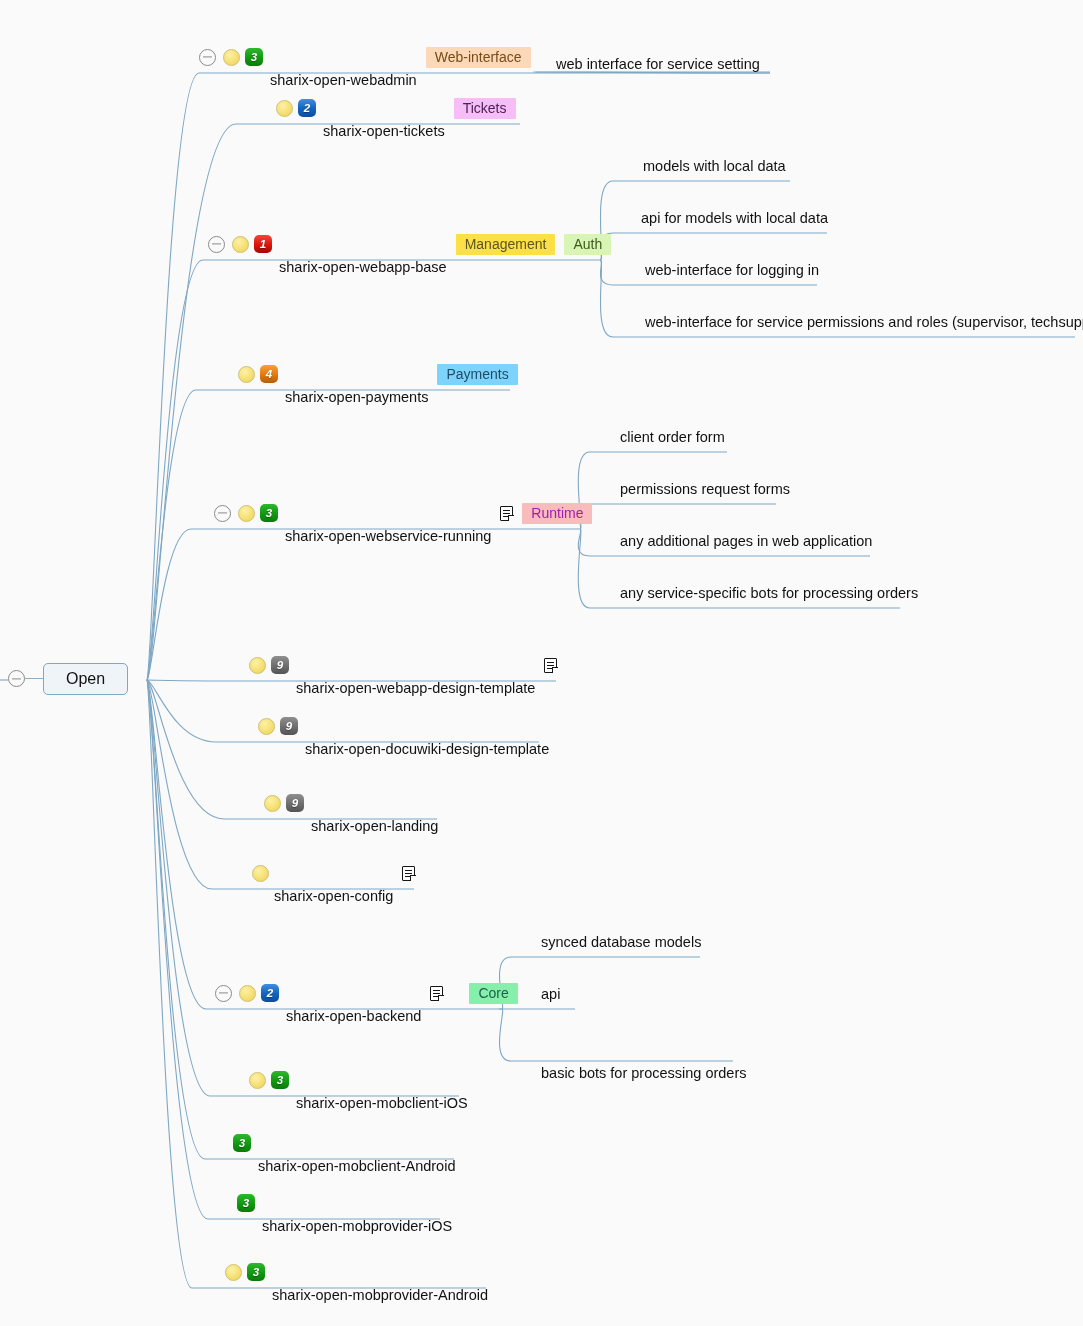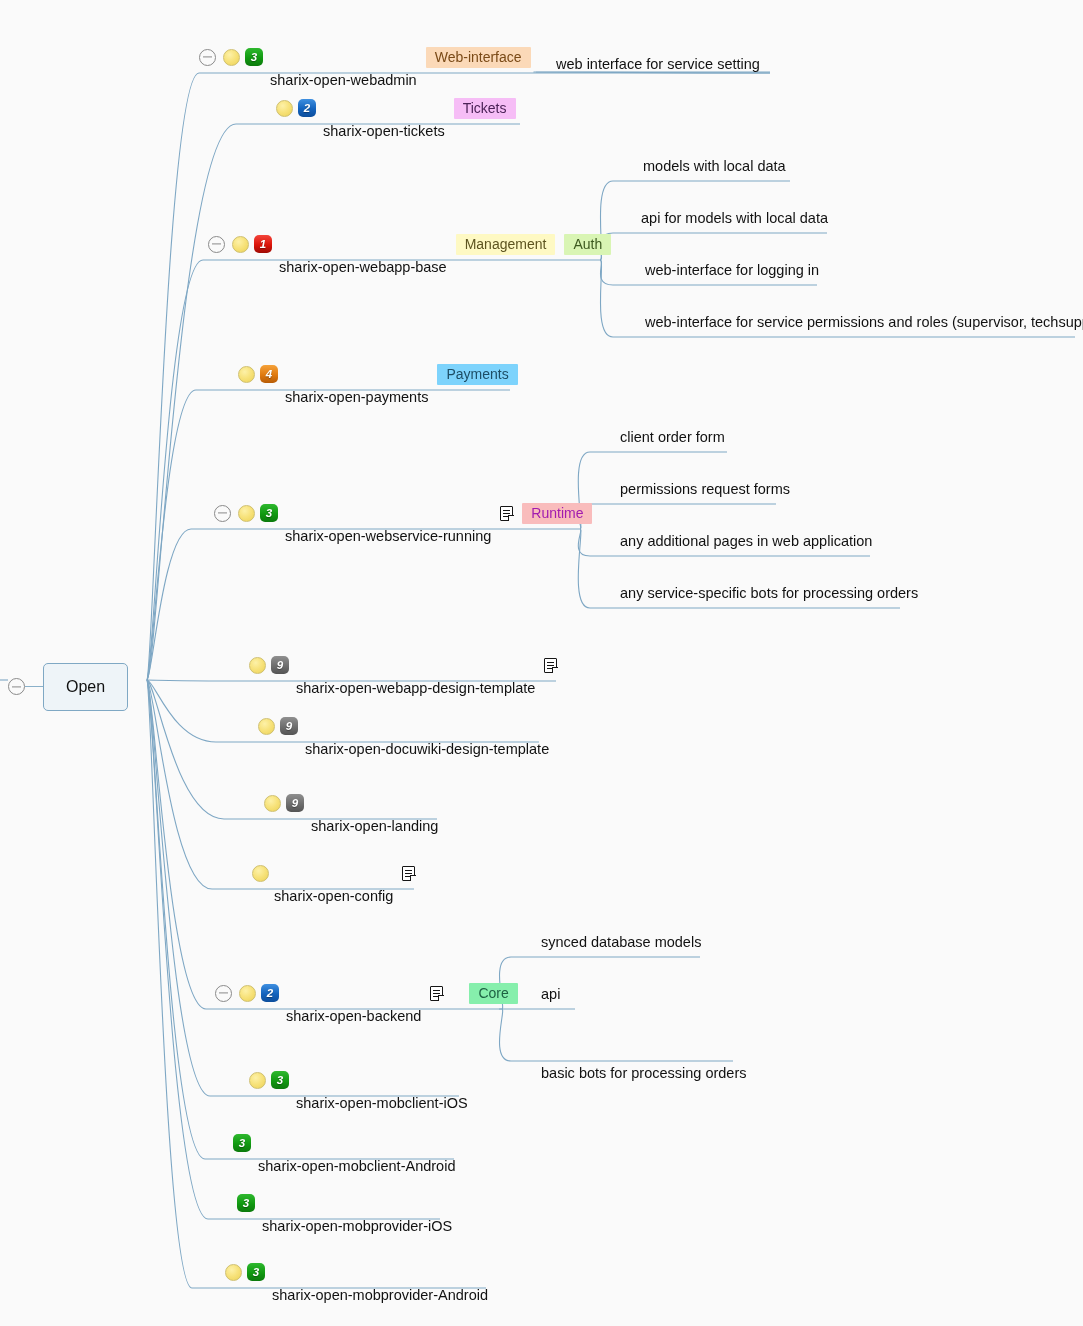--- a/index.html
+++ b/index.html
@@ -55,21 +55,21 @@
     width: 18px; height: 1.2px;
     background: #8ab0c9;
     flex: 0 0 auto;
   }
   .root-box {
     border: 1.4px solid #7fa8c4;
     border-radius: 5px;
     background: #eef4f8;
     color: #111;
     font-size: 16px;
-    padding: 14px 22px;
+    padding: 6px 22px;
     line-height: 1.1;
   }
   .gap5 { width: 5px; flex: 0 0 auto; }
   .gap7 { width: 7px; flex: 0 0 auto; }
   .gap9 { width: 9px; flex: 0 0 auto; }
   
   .bulb {
     width: 17px; height: 17px;
     border-radius: 50%;
     background: radial-gradient(circle at 38% 32%, #fdf1a8 0%, #f7e27a 48%, #ecd256 100%);
@@ -235,21 +235,21 @@
       </div>
       <div class="node" style="left: 208px; top: 232px;">
         <div class="collapse-btn"></div>
         <div class="gap7"></div>
         <div class="bulb"></div>
         <div class="gap5"></div>
         <div class="pri red">1</div>
         <div class="gap7"></div>
         <span class="label">sharix-open-webapp-base</span>
         <div class="gap9"></div>
-        <span class="tag" style="background: #fef9c3; color: rgb(93, 84, 32);">Management</span>
+        <span class="tag" style="background: #fde047; color: rgb(93, 84, 32);">Management</span>
         <div class="gap9"></div>
         <span class="tag" style="background: rgb(217, 245, 180); color: rgb(61, 90, 32);">Auth</span>
       </div>
       <div class="node" style="left: 238px; top: 362px;">
         <div class="bulb"></div>
         <div class="gap5"></div>
         <div class="pri orange">4</div>
         <div class="gap7"></div>
         <span class="label">sharix-open-payments</span>
         <div class="gap9"></div>

